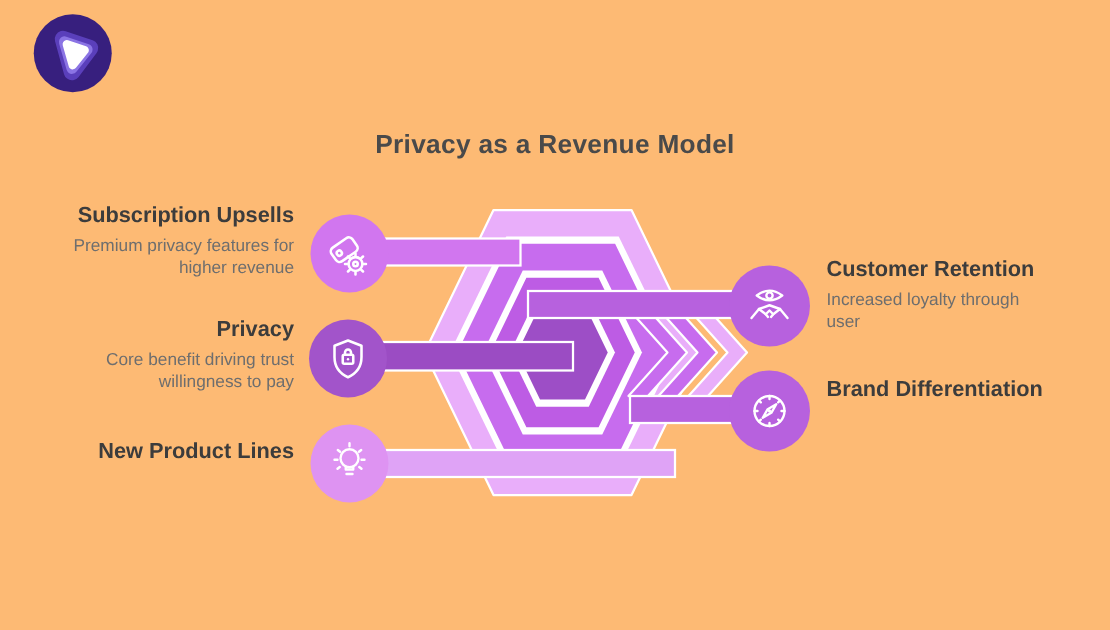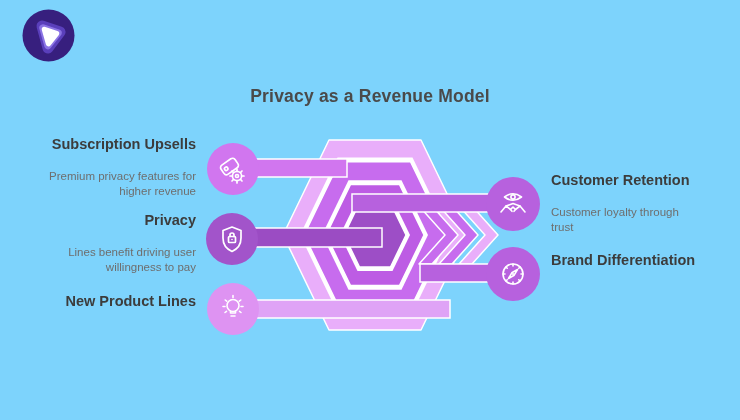--- a/index.html
+++ b/index.html
@@ -1,31 +1,31 @@
 <!DOCTYPE html>
 <html><head>
 <meta charset="utf-8">
 <style>
   html,body { margin:0; padding:0; background:#fff; }
   .stage {
-    position:relative; width:740px; height:420px; background:#7dd3fc;
+    position:relative; width:740px; height:420px; background:#fdba74;
     font-family:"Liberation Sans", sans-serif; overflow:hidden;
   }
   .logo { position:absolute; left:22px; top:9px; width:53px; height:53px; }
   .main-title {
     position:absolute; top:86px; left:0; width:740px; margin:0;
     text-align:center; font-size:17.5px; font-weight:bold; color:#4a4a4a;
     letter-spacing:0.2px;
   }
   .diagram { position:absolute; left:0; top:0; }
   .item { position:absolute; width:200px; }
   .item.left  { text-align:right; }
   .item.right { text-align:left; }
   .item-title { font-size:14.5px; font-weight:bold; color:#3c3c3c; white-space:nowrap; }
-  .item-desc  { font-size:11.5px; color:#6e6e6e; line-height:1.28; margin-top:17px; }
+  .item-desc  { font-size:11.5px; color:#6e6e6e; line-height:1.28; margin-top:5px; }
   .item.left .item-desc  { margin-left:auto; }
   .w168{max-width:168px} .w150{max-width:150px} .w170{max-width:170px} .w146{max-width:146px}
   .b1{top:136px; right:544px;} .b2{top:212px; right:544px;} .b3{top:293px; right:544px;}
   .b4{top:172px; left:551px;}  .b5{top:252px; left:551px;}
 </style>
 </head>
 <body>
 
 <div class="stage">
 
@@ -112,27 +112,27 @@
       <circle r="1.1" fill="#ffffff" stroke="none"></circle>
     </g>
   </svg>
 
   <div class="item left b1">
     <div class="item-title">Subscription Upsells</div>
     <div class="item-desc w168">Premium privacy features for higher revenue</div>
   </div>
   <div class="item left b2">
     <div class="item-title">Privacy</div>
-    <div class="item-desc w150">Lines benefit driving user willingness to pay</div>
+    <div class="item-desc w150">Core benefit driving trust willingness to pay</div>
   </div>
   <div class="item left b3">
     <div class="item-title">New Product Lines</div>
   </div>
 
   <div class="item right b4">
     <div class="item-title">Customer Retention</div>
-    <div class="item-desc w150">Customer loyalty through trust</div>
+    <div class="item-desc w150">Increased loyalty through user</div>
   </div>
   <div class="item right b5">
     <div class="item-title">Brand Differentiation</div>
   </div>
 
 </div>
 
 </body></html>

